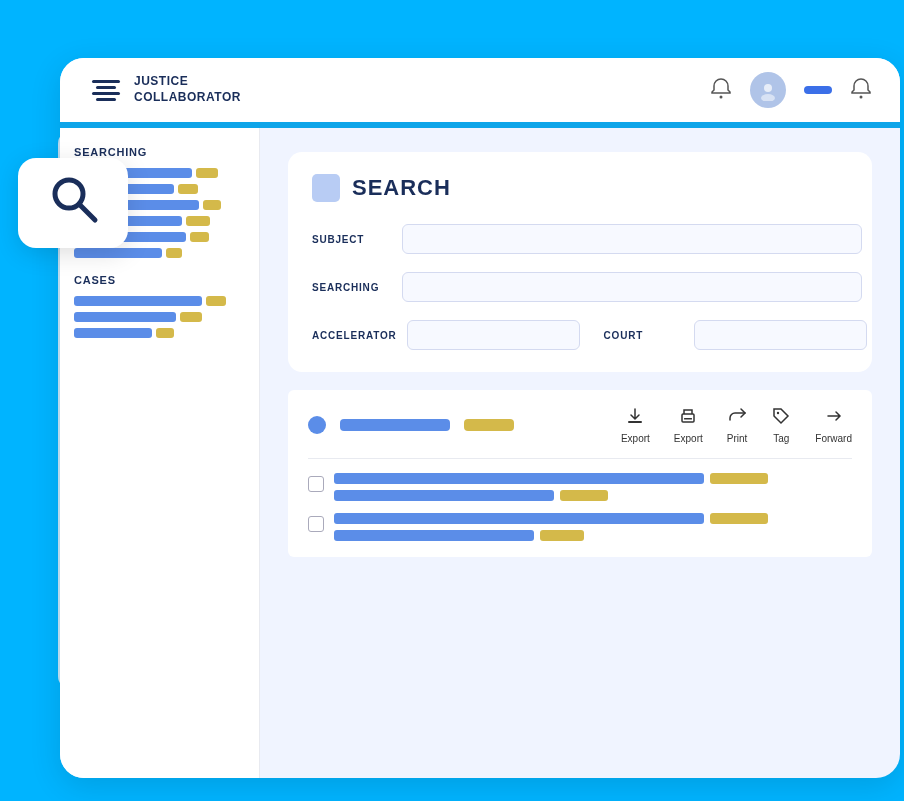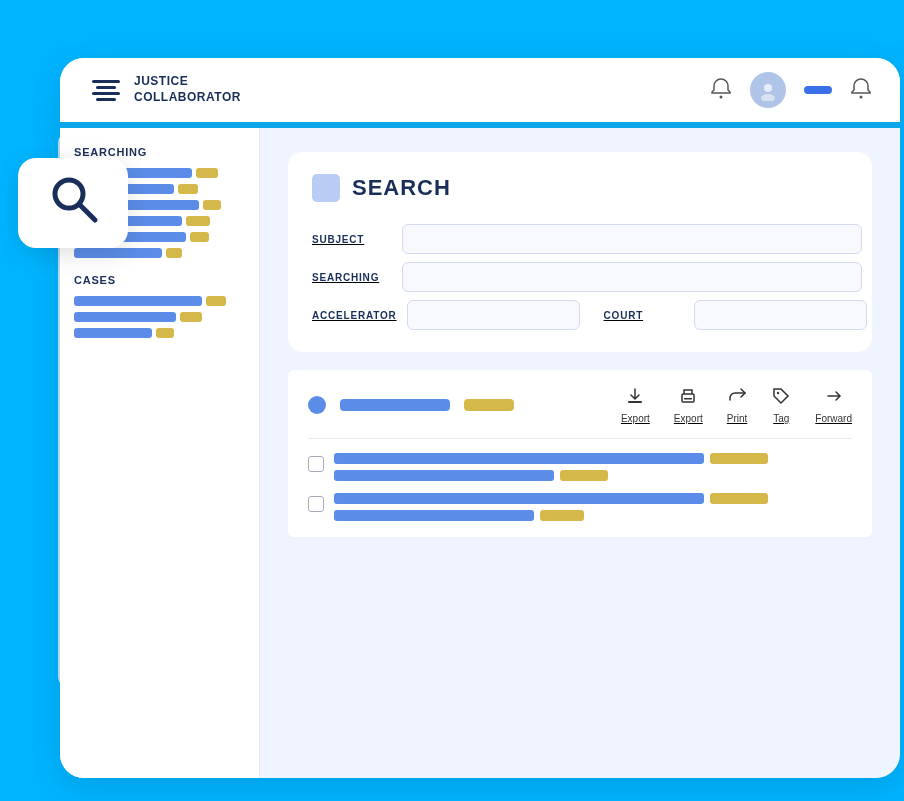--- a/index.html
+++ b/index.html
@@ -153,22 +153,21 @@
     .search-title {
       font-size: 22px;
       font-weight: bold;
       color: #1a2e5a;
       letter-spacing: 1px;
     }
 
     .form-grid {
       display: grid;
       grid-template-columns: 1fr 1fr 1fr;
-      gap: 8px 24px;
-      text-decoration: underline;
+      gap: 18px 24px;
     }
     .form-row {
       display: flex;
       align-items: center;
       gap: 10px;
     }
     .form-label {
       font-size: 10px;
       font-weight: bold;
       color: #1a2e5a;
@@ -184,21 +183,20 @@
       background: #f7f9ff;
       padding: 0 8px;
       font-size: 12px;
     }
 
     
     .results-panel {
       background: #fff;
       border-radius: 6px;
       padding: 16px 20px;
-      text-decoration: underline;
     }
     .results-top-row {
       display: flex;
       align-items: center;
       gap: 14px;
       margin-bottom: 14px;
       padding-bottom: 14px;
       border-bottom: 1px solid #e8eaf0;
     }
     .result-dot {

